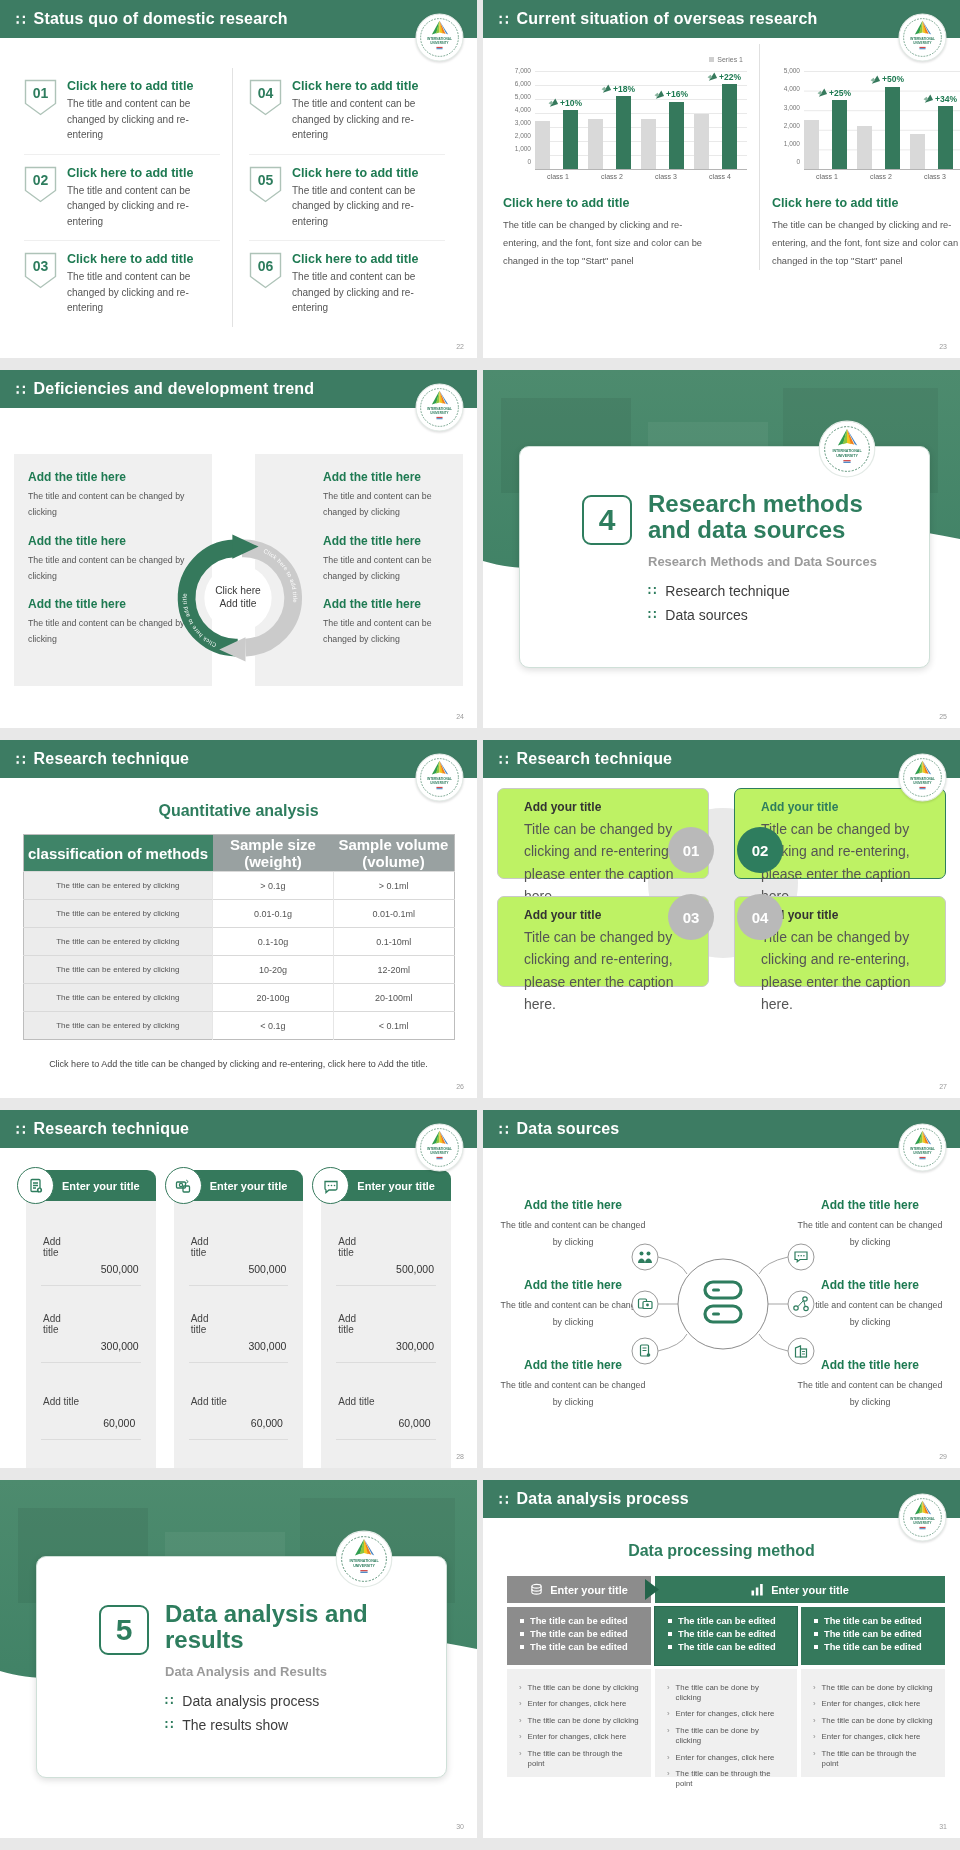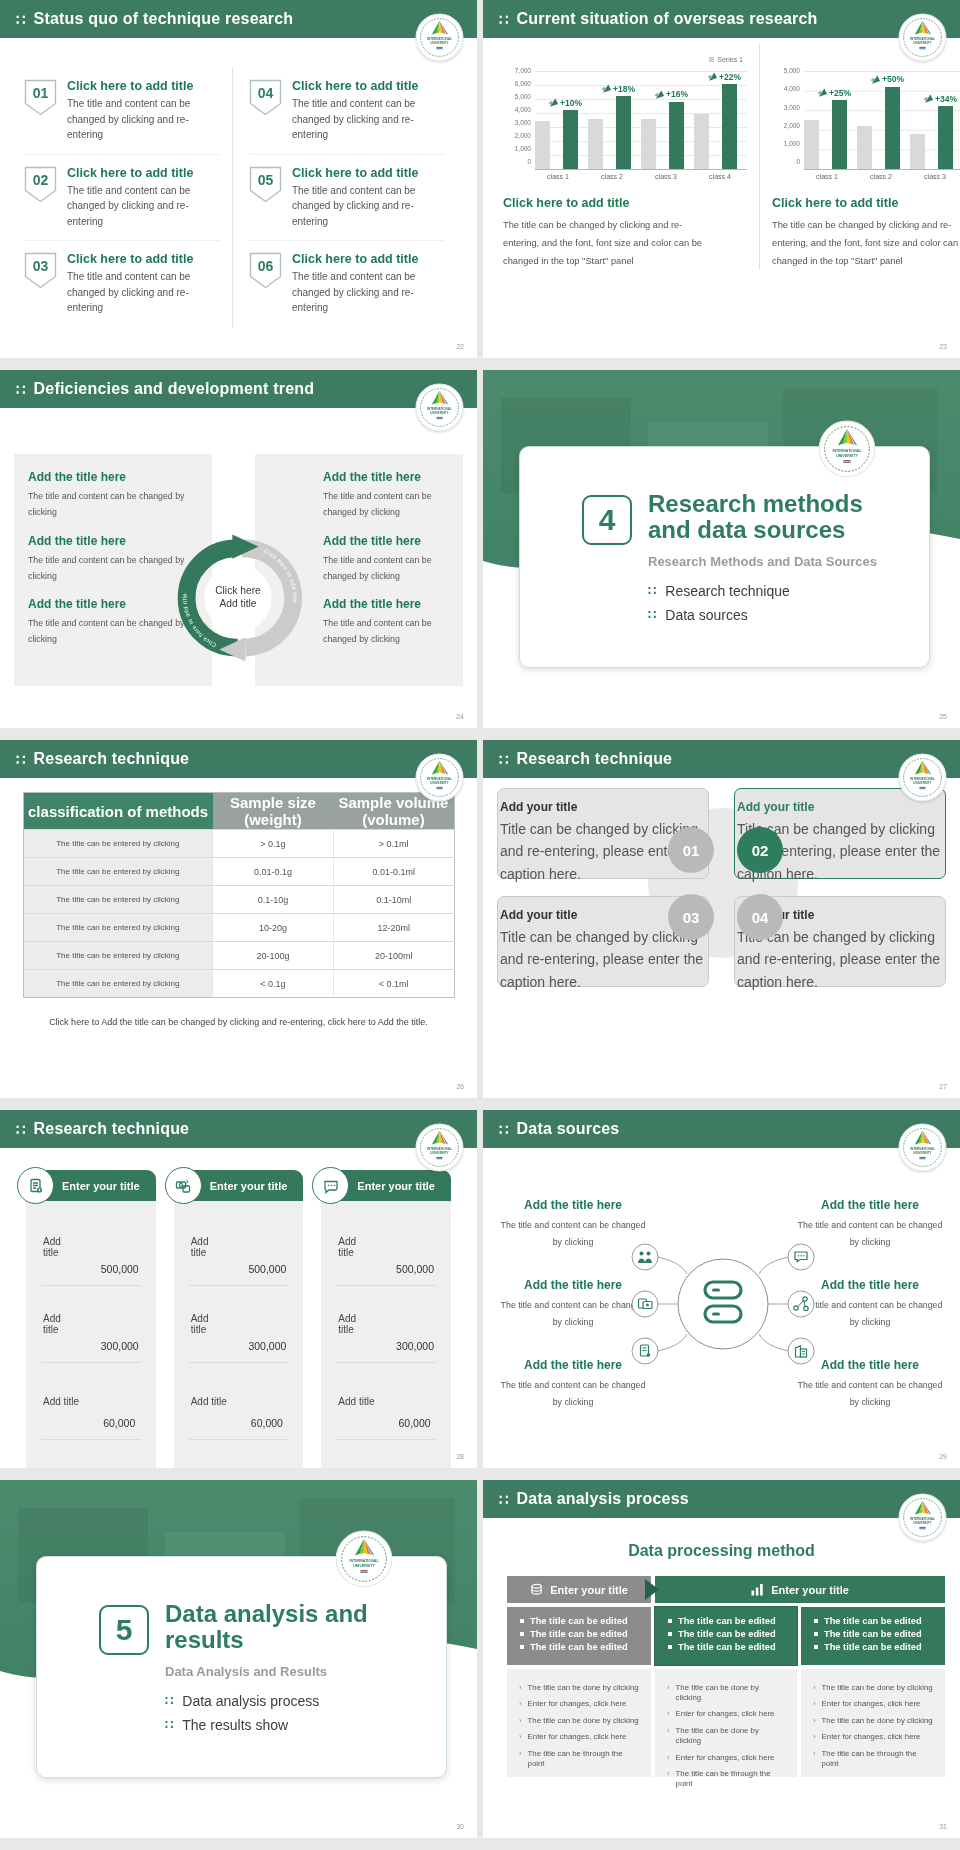--- a/index.html
+++ b/index.html
@@ -70,21 +70,21 @@
   .qtable th{height:25px;color:#fff;font-size:15px;font-weight:bold;}
   .qtable th.g{background:#3f8468;width:44%;}
   .qtable th.y{background:#99a1a1;width:28%;}
   .qtable td{height:25px;text-align:center;border-top:1px solid #d9d9d9;font-size:9px;color:#555;}
   .qtable td.lbl{background:#ececec;font-size:8px;}
   .qtable td+td{border-left:1px solid #e6e6e6;}
   .tcaption{font-size:9px;color:#444;text-align:center;margin-top:19px;}
   
   .quad{position:relative;height:300px;margin-top:4px;}
   .qcircle{position:absolute;left:165px;top:26px;width:150px;height:150px;border-radius:50%;background:#e9e9e9;}
-  .qcard{position:absolute;width:212px;height:91px;background:#e5e5e5;border:1px solid #c9c9c9;border-radius:7px;padding:11px 2px;box-sizing:border-box;z-index:2;}
+  .qcard{position:absolute;width:212px;height:91px;background:#bef264;border:1px solid #c9c9c9;border-radius:7px;padding:11px 26px;box-sizing:border-box;z-index:2;}
   .qcard h4{font-size:12px;color:#333;margin:0 0 4px;}
   .qcard p{font-size:14px;color:#555;line-height:1.6;margin:0;}
   .qcard.c1{left:14px;top:6px;}
   .qcard.c2{right:14px;top:6px;border-color:#2e7d5e;}
   .qcard.c2 h4{color:#2e7d5e;}
   .qcard.c3{left:14px;top:114px;}
   .qcard.c4{right:14px;top:114px;}
   .qnum{position:absolute;width:46px;height:46px;border-radius:50%;background:#b9b9b9;color:#fff;font-weight:bold;font-size:15px;display:flex;align-items:center;justify-content:center;z-index:3;}
   .qnum.n1{left:185px;top:45px;}
   .qnum.n2{left:254px;top:45px;background:#2e7d5e;}
@@ -149,21 +149,21 @@
       <path d="M0.6 6.8 L3.8 4.2 L5.8 6.8 L3.2 8.4 Z" fill="#8ab5a0"></path>
     </g>
   </defs>
 </svg>
 
 <div class="sheet">
 
   <section class="slide">
     <header class="s-head">
       <span class="dots">∷</span>
-      <h2 class="s-title">Status quo of technique research</h2>
+      <h2 class="s-title">Status quo of domestic research</h2>
     </header>
     <svg class="logo" viewBox="0 0 48 48">
         <use href="#logoDef"></use>
       </svg>
     <div class="two-col-list">
       <div class="tcol">
         <div class="num-item">
           <svg class="badge" viewBox="0 0 33 37">
               <use href="#pentagonDef"></use>
               <text x="16.5" y="19">01</text>
@@ -494,20 +494,21 @@
   </section>
 
   <section class="slide">
     <header class="s-head">
       <span class="dots">∷</span>
       <h2 class="s-title">Research technique</h2>
     </header>
     <svg class="logo" viewBox="0 0 48 48">
         <use href="#logoDef"></use>
       </svg>
+    <h3 class="sub-title">Quantitative analysis</h3>
     <table class="qtable">
       <thead>
         <tr>
           <th class="g">classification of methods</th>
           <th class="y">Sample size (weight)</th>
           <th class="y">Sample volume (volume)</th>
         </tr>
       </thead>
       <tbody>
         <tr>

